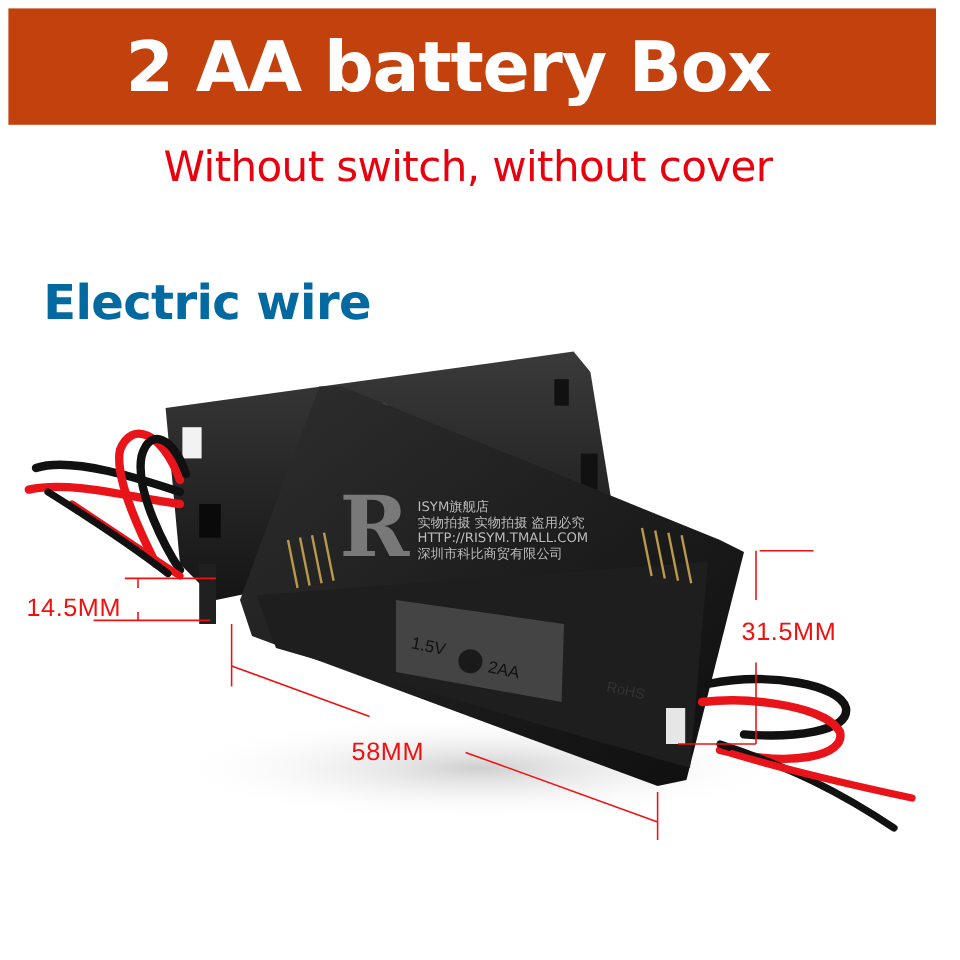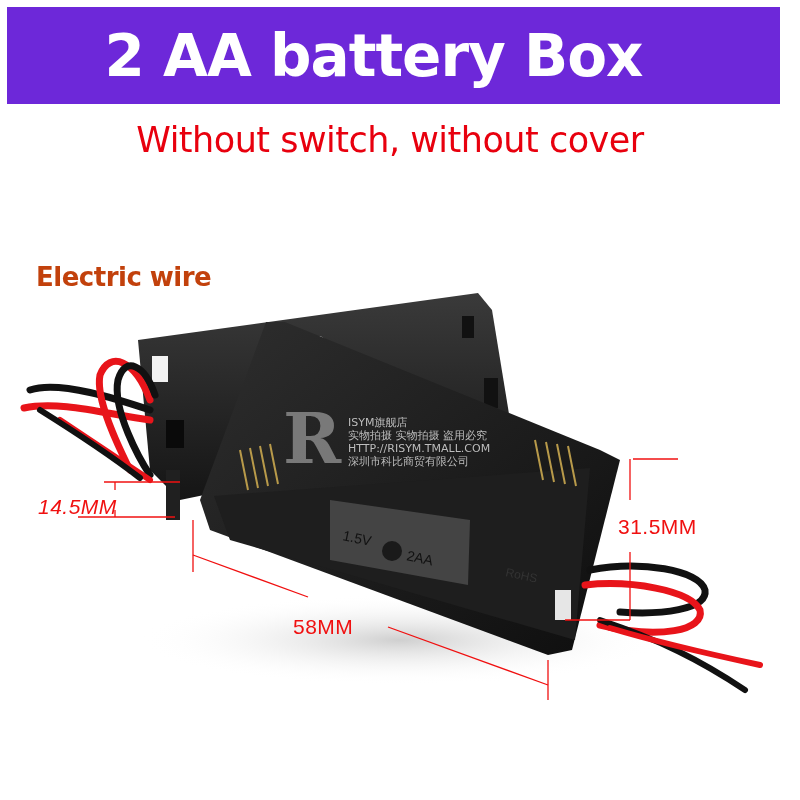--- a/index.html
+++ b/index.html
@@ -4,38 +4,37 @@
   <style>
     html, body { margin: 0; padding: 0; }
     body {
       width: 800px; height: 800px; overflow: hidden;
       background: #ffffff;
       font-family: "DejaVu Sans", sans-serif;
       position: relative;
     }
     .banner {
       position: absolute; left: 7px; top: 7px; width: 773px; height: 97px;
-      background: #6d28d9;
+      background: #c2410c;
       display: flex; align-items: center; justify-content: center;
     }
     .banner-title {
       color: #ffffff; font-weight: bold; font-size: 58px;
       letter-spacing: -1px; margin-left: -40px;
       font-family: "DejaVu Sans", sans-serif;
     }
     .subtitle {
       position: absolute; left: 0; top: 120px; width: 780px; text-align: center;
       color: #e8000e; font-weight: normal; font-size: 35px; letter-spacing: -0.5px;
       font-family: "DejaVu Sans", sans-serif;
     }
     .wire-label {
       position: absolute; left: 36px; top: 230px;
-      color: #c2410c; font-weight: bold; font-size: 26px; letter-spacing: -0.5px;
+      color: #0369a1; font-weight: bold; font-size: 40px; letter-spacing: -0.5px;
       font-family: "DejaVu Sans", sans-serif;
-      margin-top: 32px;
     }
     .photo { position: absolute; left: 0; top: 260px; width: 800px; height: 540px; }
     .dim {
       position: absolute; color: #f01010; font-size: 21px;
       font-family: "Liberation Sans", sans-serif; letter-spacing: 0.5px;
     }
     .watermark {
       position: absolute; left: 348px; top: 416px;
       color: rgba(220,220,220,0.85); font-size: 11px; line-height: 13px;
       font-family: "DejaVu Sans", sans-serif;
@@ -135,15 +134,15 @@
 </svg>
 
 <div class="watermark-logo">R</div>
 <div class="watermark">
   <div>ISYM旗舰店</div>
   <div>实物拍摄 实物拍摄 盗用必究</div>
   <div>HTTP://RISYM.TMALL.COM</div>
   <div>深圳市科比商贸有限公司</div>
 </div>
 
-<div class="dim" style="left:38px; top:495px;font-style:italic;">14.5MM</div>
+<div class="dim" style="left:22px; top:495px;">14.5MM</div>
 <div class="dim" style="left:618px; top:515px;">31.5MM</div>
 <div class="dim" style="left:293px; top:595px;margin-top:20px;">58MM</div>
 
 </body></html>

